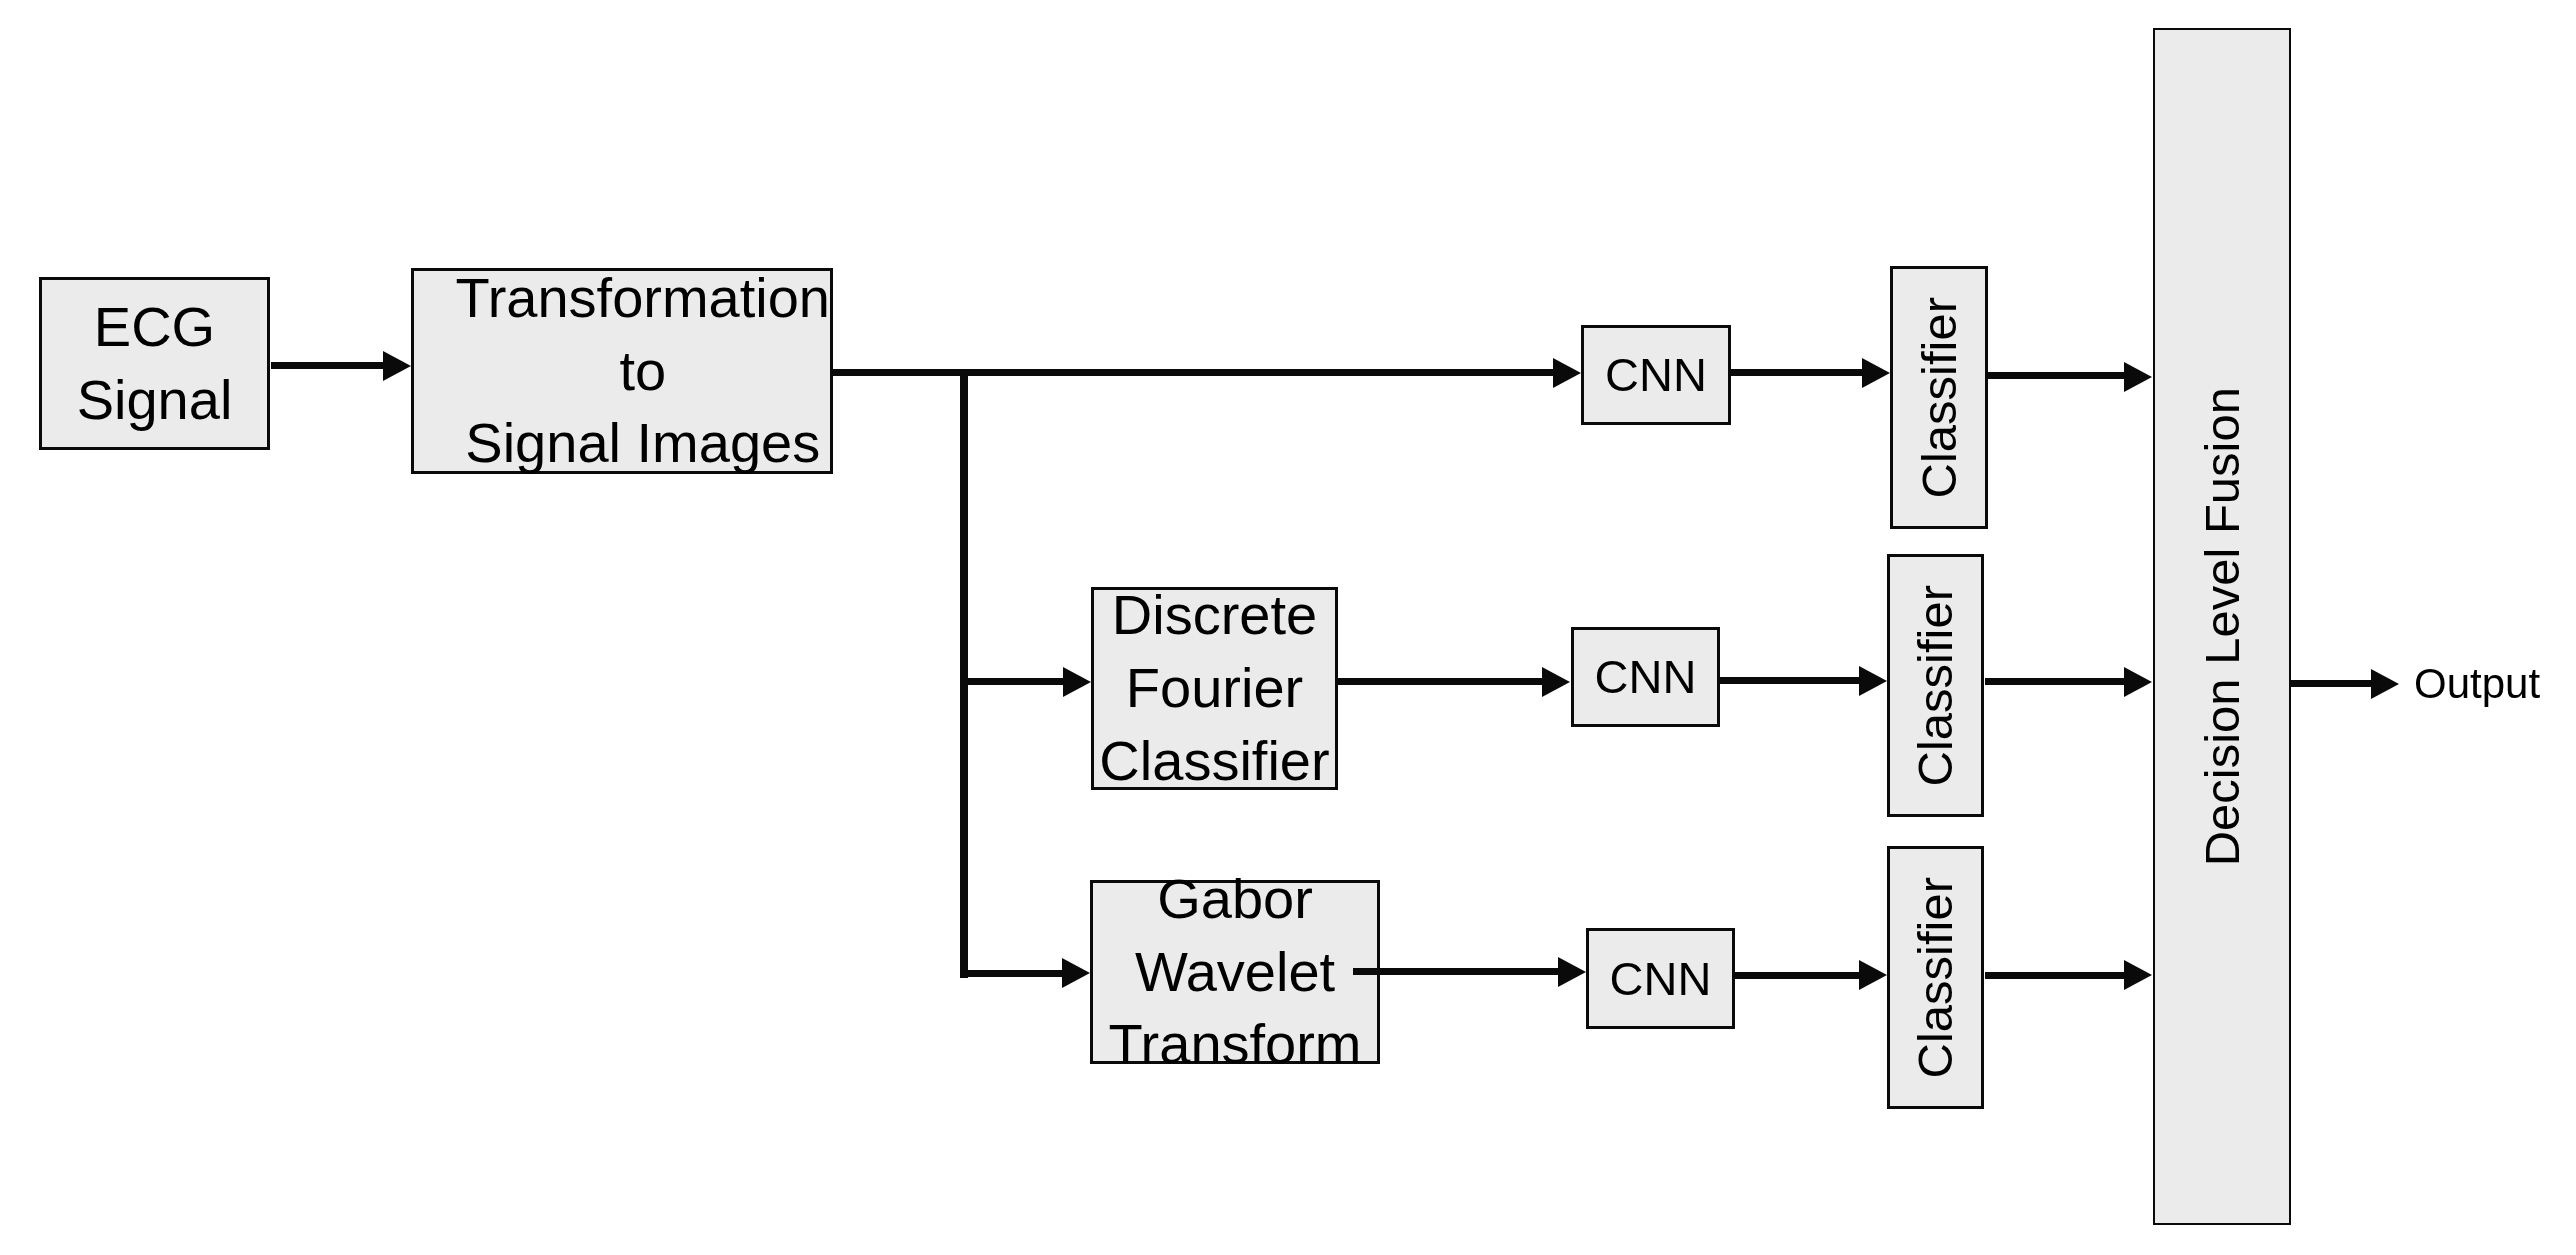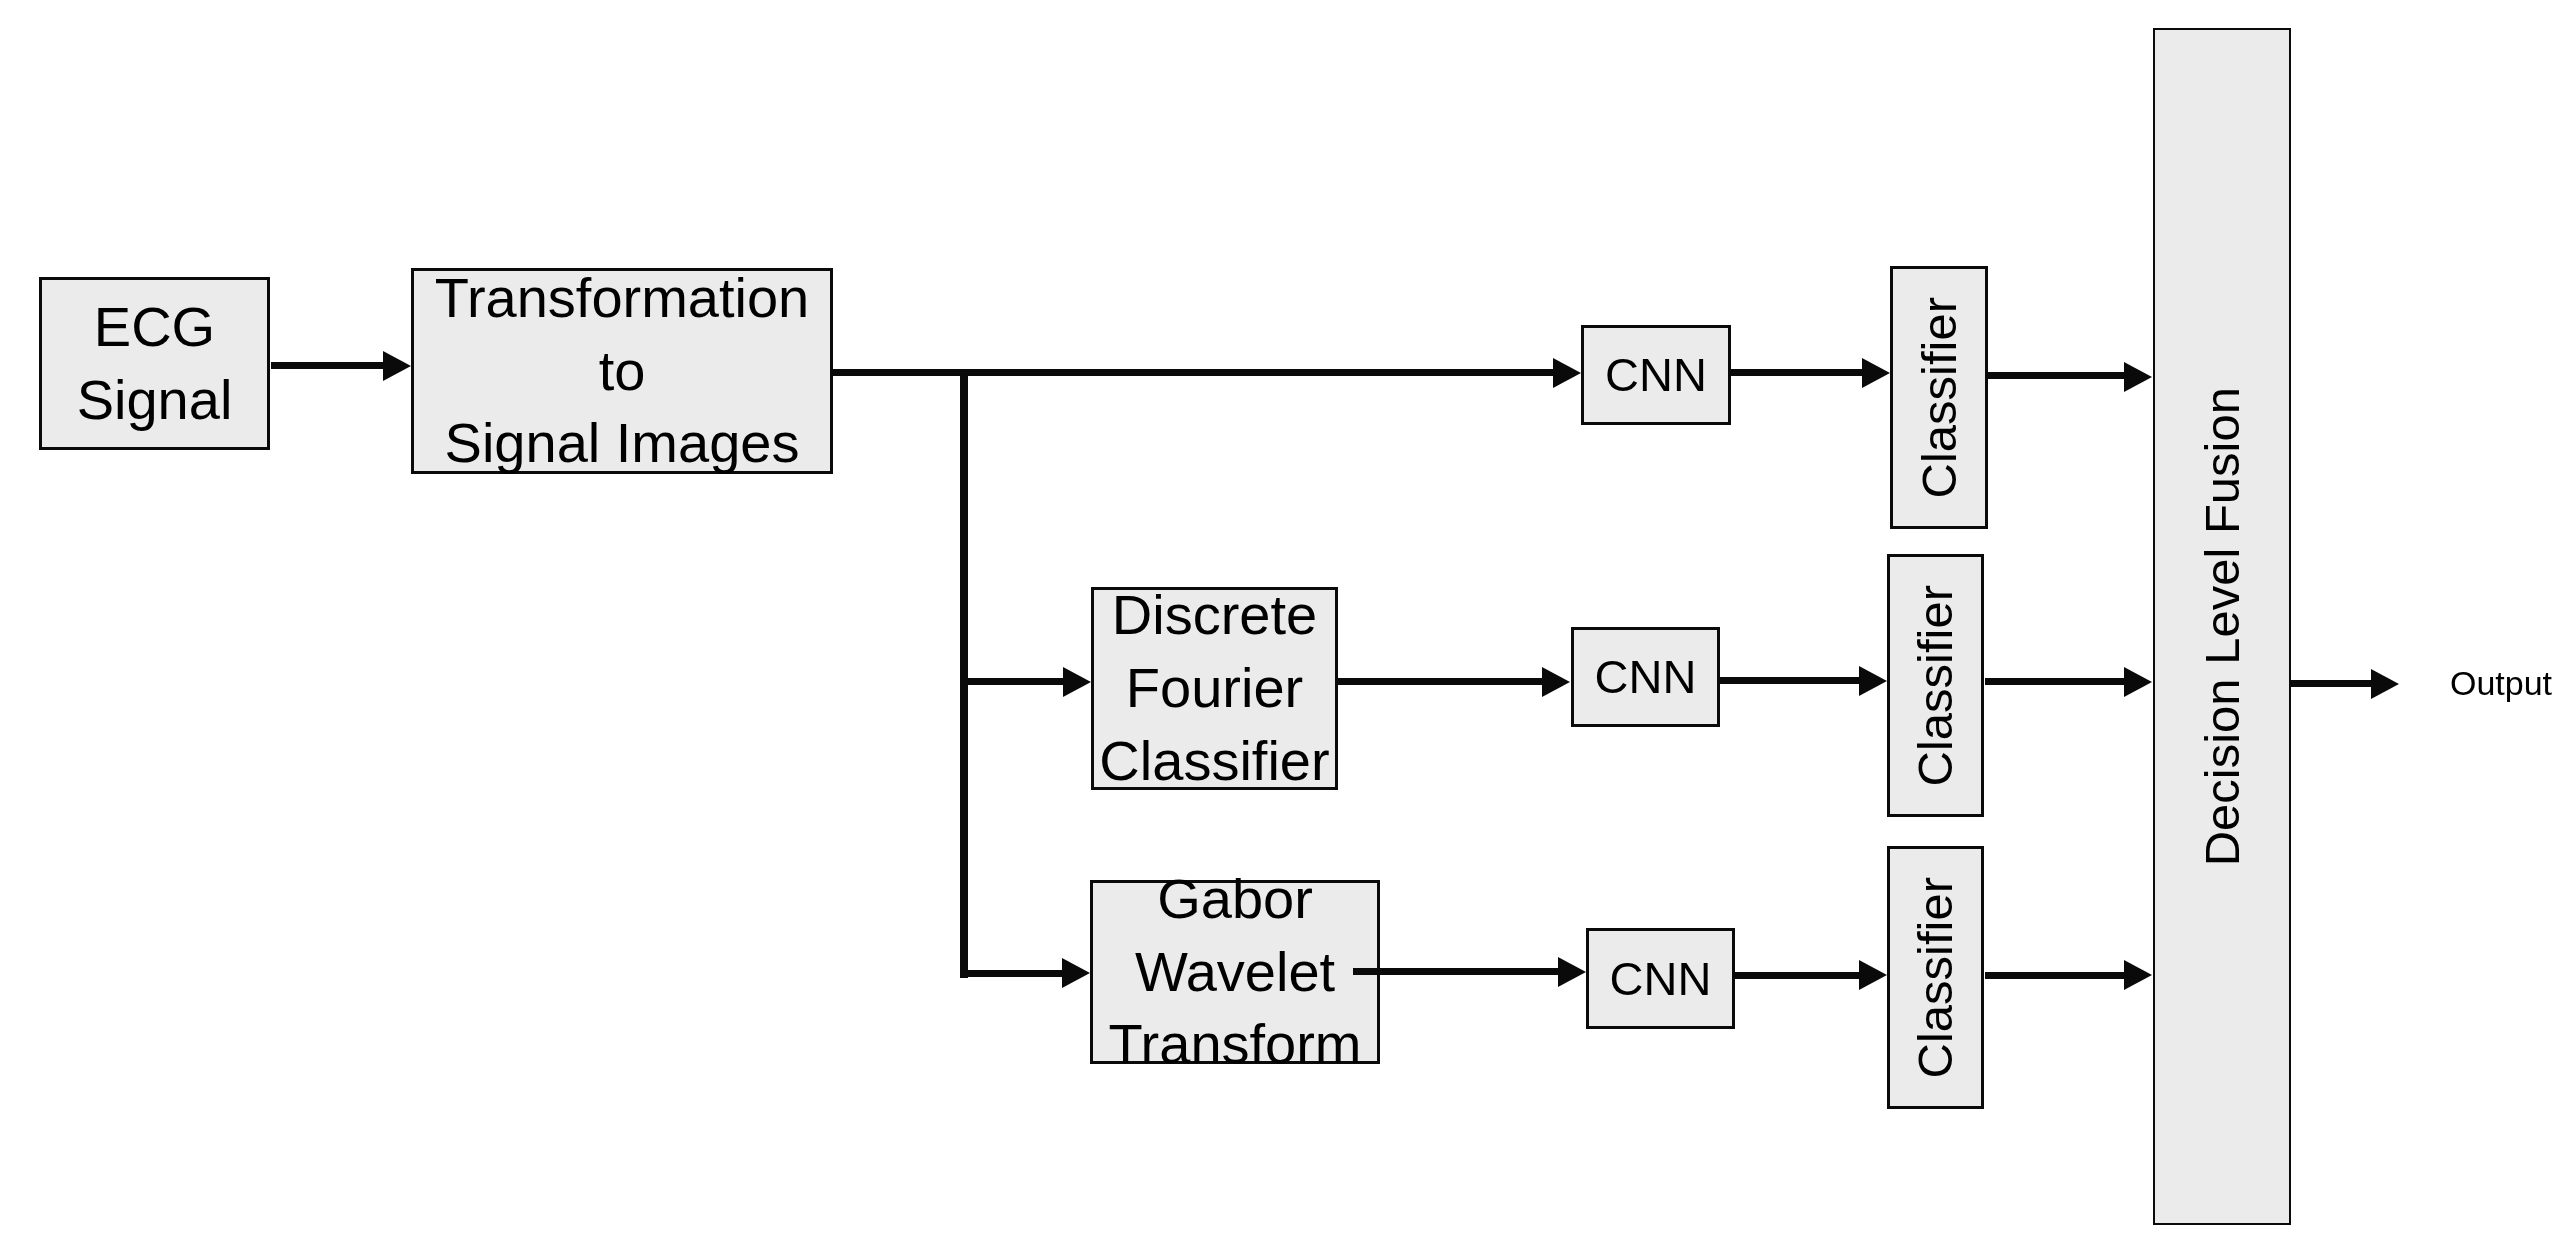--- a/index.html
+++ b/index.html
@@ -51,30 +51,29 @@
   .line--v{width:7.8px;}
   .ah{
     position:absolute;
     width:0;height:0;
     border-top:15px solid transparent;
     border-bottom:15px solid transparent;
     border-left:28px solid var(--connector);
   }
   .freetext{
     position:absolute;
-    font-size:34px;
+    font-size:42px;
     line-height:55px;
     color:var(--text);
     white-space:nowrap;
-    margin-left:36px;
   }
 
   
   .n-ecg        {left:39px;   top:277px;  width:231px; height:173px;}
-  .n-transform  {left:411px;  top:268px;  width:422px; height:206px;}
+  .n-transform  {left:411px;  top:268px;  width:422px; height:206px;justify-content:flex-end;}
   .n-dft        {left:1091px; top:587px;  width:247px; height:203px;}
   .n-gabor      {left:1090px; top:880px; width:290px; height:184px;}
   .n-cnn1       {left:1581px; top:325px;  width:150px; height:100px;}
   .n-cnn2       {left:1571px; top:627px;  width:149px; height:100px;}
   .n-cnn3       {left:1586px; top:928px; width:149px; height:101px;}
   .n-clf1       {left:1890px; top:266px;  width:98px; height:263px;}
   .n-clf2       {left:1887px; top:554px;  width:97px; height:263px;}
   .n-clf3       {left:1887px; top:846px; width:97px; height:263px;}
   .n-fusion     {left:2153px; top:28px;   width:138px; height:1197px; border-width:2.4px;}
 

